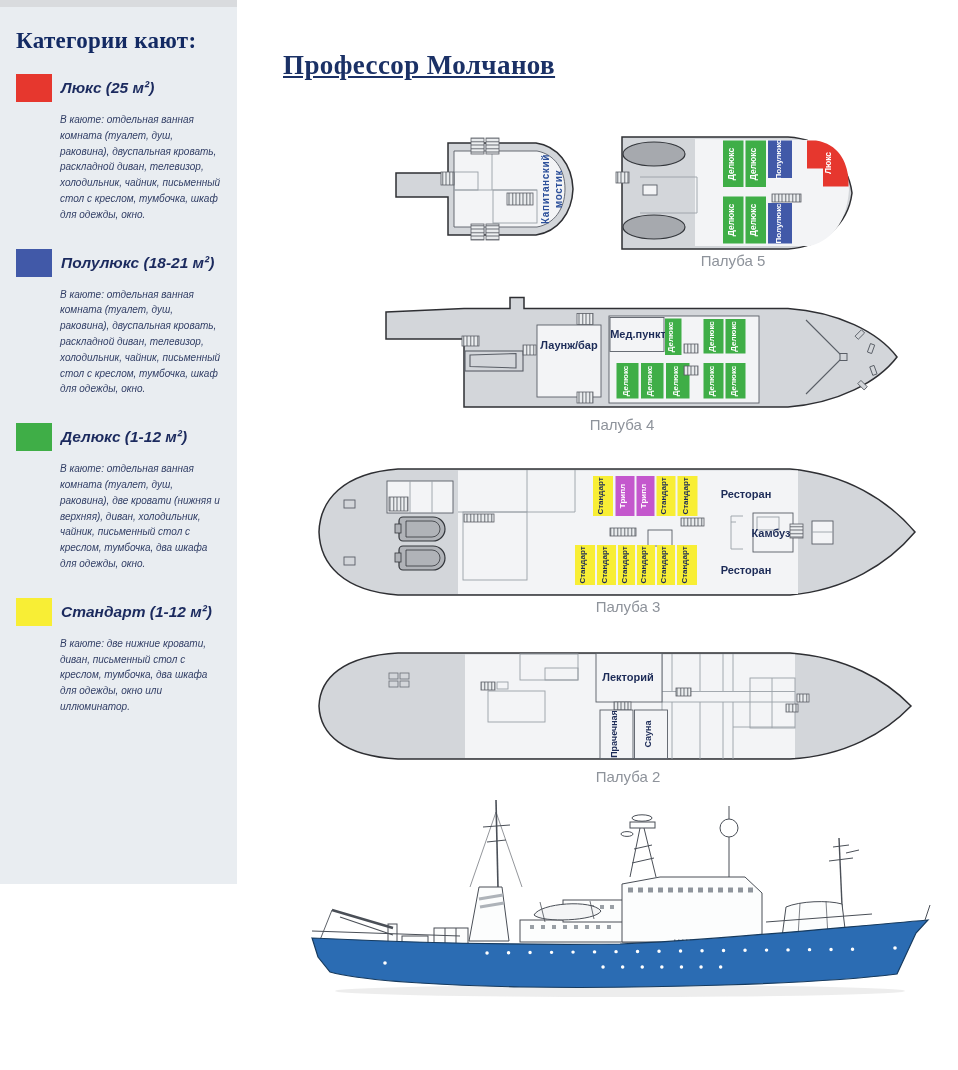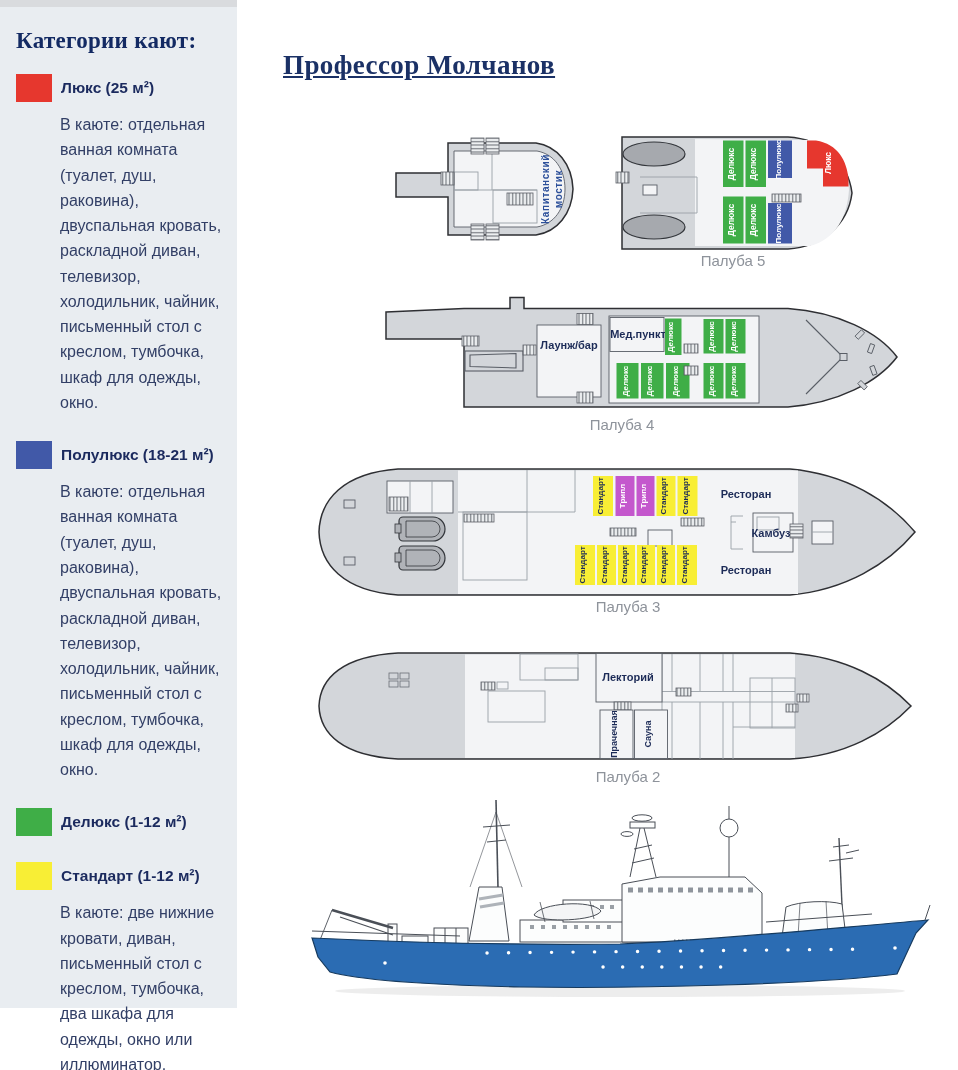--- a/index.html
+++ b/index.html
@@ -1,27 +1,27 @@
 <!DOCTYPE html>
 <html><head>
 <meta charset="utf-8">
 <style>
   html,body{margin:0;padding:0;background:#ffffff;}
   #page{position:relative;width:958px;height:1070px;background:#ffffff;overflow:hidden;
         font-family:"Liberation Sans",sans-serif;}
   
-  #sidebar{position:absolute;left:0;top:0;width:237px;height:1008px;background:#e9edf1;}
+  #sidebar{position:absolute;left:0;top:0;width:237px;height:884px;background:#e9edf1;}
   #sidebar .topstrip{position:absolute;left:0;top:0;width:237px;height:7px;background:#d9dbde;}
   #sidebar h2{margin:28px 0 20px 16px;font-family:"Liberation Serif",serif;
               font-size:23px;font-weight:700;color:#132a63;letter-spacing:.3px;}
-  .cat{margin:0 14px 26px 16px;}
+  .cat{margin:0 14px 26px 16px;font-style:italic;}
   .cat-head{display:flex;align-items:center;margin-bottom:10px;}
   .cat-swatch{width:36px;height:28px;flex:0 0 36px;margin-right:9px;}
   .cat-name{font-size:15.5px;font-weight:700;color:#1b2a5e;}
-  .cat-desc{margin-left:44px;font-size:16px;line-height:1.58;color:#323f66;}
+  .cat-desc{margin-left:44px;font-size:10px;line-height:1.58;color:#323f66;}
   
   #main-title{position:absolute;left:283px;top:50px;margin:0;
       font-family:"Liberation Serif",serif;font-size:27px;font-weight:700;
       color:#1b3166;letter-spacing:.4px;text-decoration:underline;}
   svg{position:absolute;left:0;top:0;}
   
   .o{fill:#d3d6da;stroke:#2e2f33;stroke-width:1.5;}
   .w{fill:#f3f4f6;}
   .wl{fill:#f3f4f6;stroke:#595e66;stroke-width:0.9;}
   .tl{fill:none;stroke:#9aa0a7;stroke-width:0.9;}
@@ -65,20 +65,21 @@
       <div class="cat-desc">В каюте: отдельная ванная комната (туалет, душ, раковина), двуспальная кровать, раскладной диван, телевизор, холодильник, чайник, письменный стол с креслом, тумбочка, шкаф для одежды, окно.</div>
     </div>
 
     <div class="cat">
       <div class="cat-head">
         <svg class="cat-swatch" width="36" height="28" style="position:static">
           <rect x="0" y="0" width="36" height="28" fill="#3fae47"></rect>
         </svg>
         <span class="cat-name">Делюкс (1-12 м²)</span>
       </div>
+      <div class="cat-desc">В каюте: отдельная ванная комната (туалет, душ, раковина), две кровати (нижняя и верхняя), диван, холодильник, чайник, письменный стол с креслом, тумбочка, два шкафа для одежды, окно.</div>
     </div>
 
     <div class="cat">
       <div class="cat-head">
         <svg class="cat-swatch" width="36" height="28" style="position:static">
           <rect x="0" y="0" width="36" height="28" fill="#f8ee35"></rect>
         </svg>
         <span class="cat-name">Стандарт (1-12 м²)</span>
       </div>
       <div class="cat-desc">В каюте: две нижние кровати, диван, письменный стол с креслом, тумбочка, два шкафа для одежды, окно или иллюминатор.</div>

